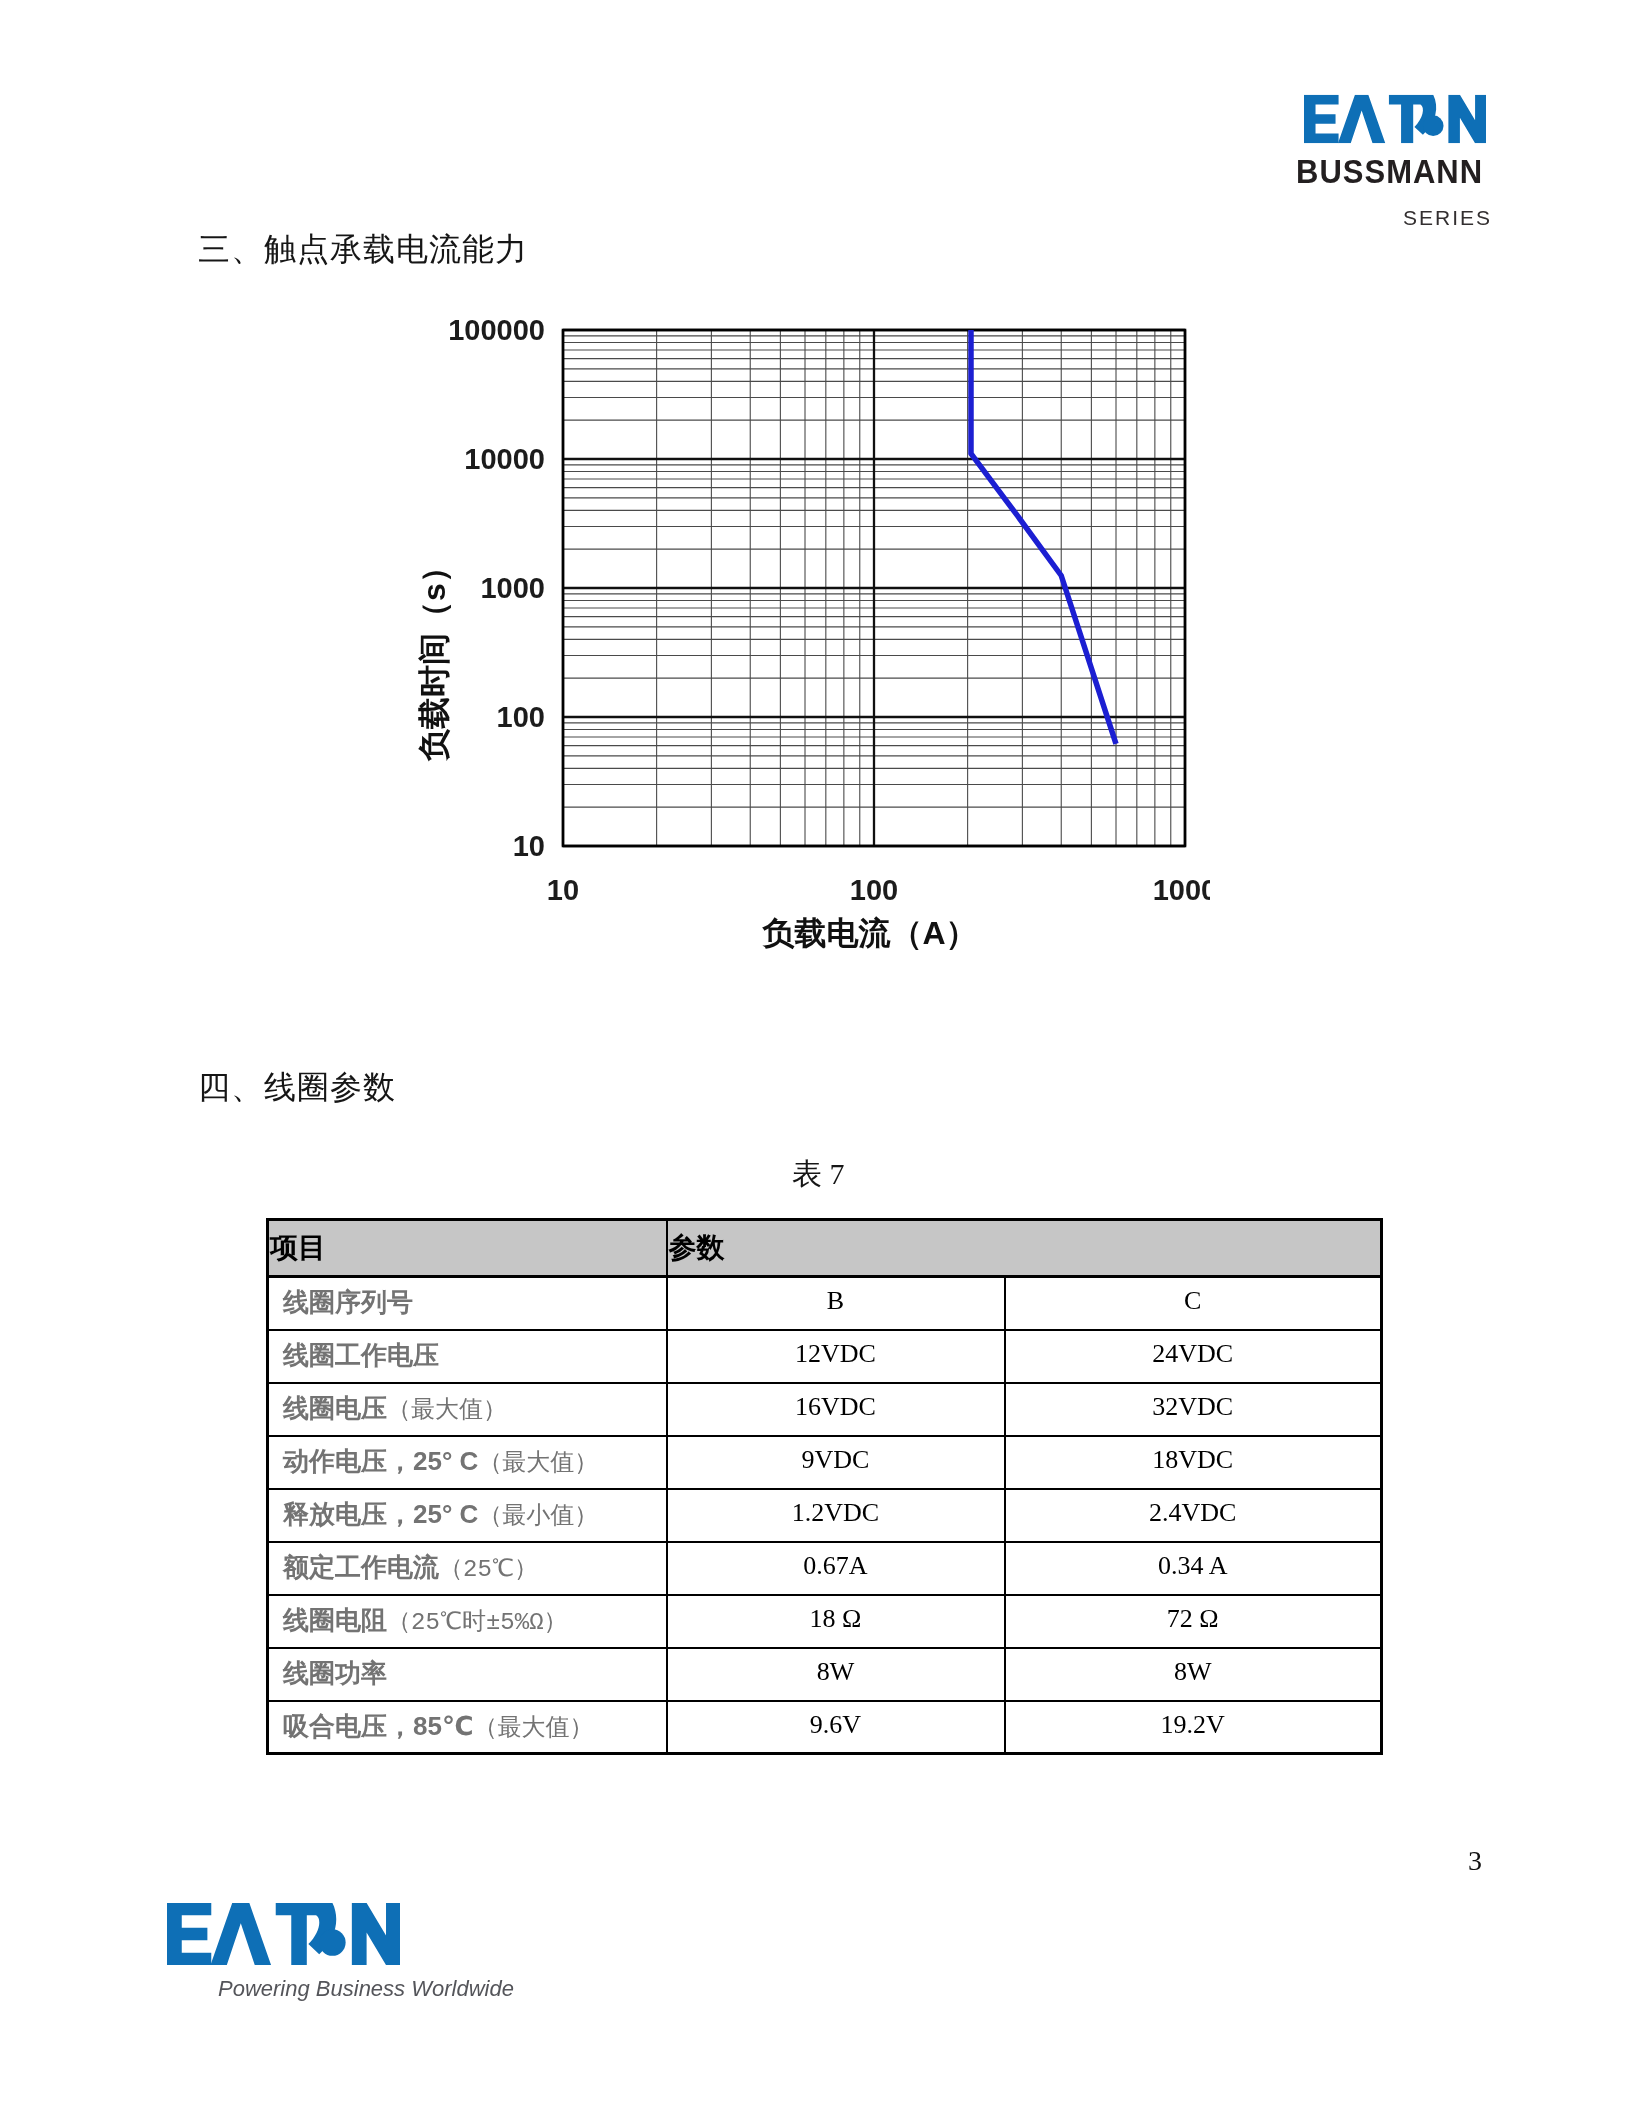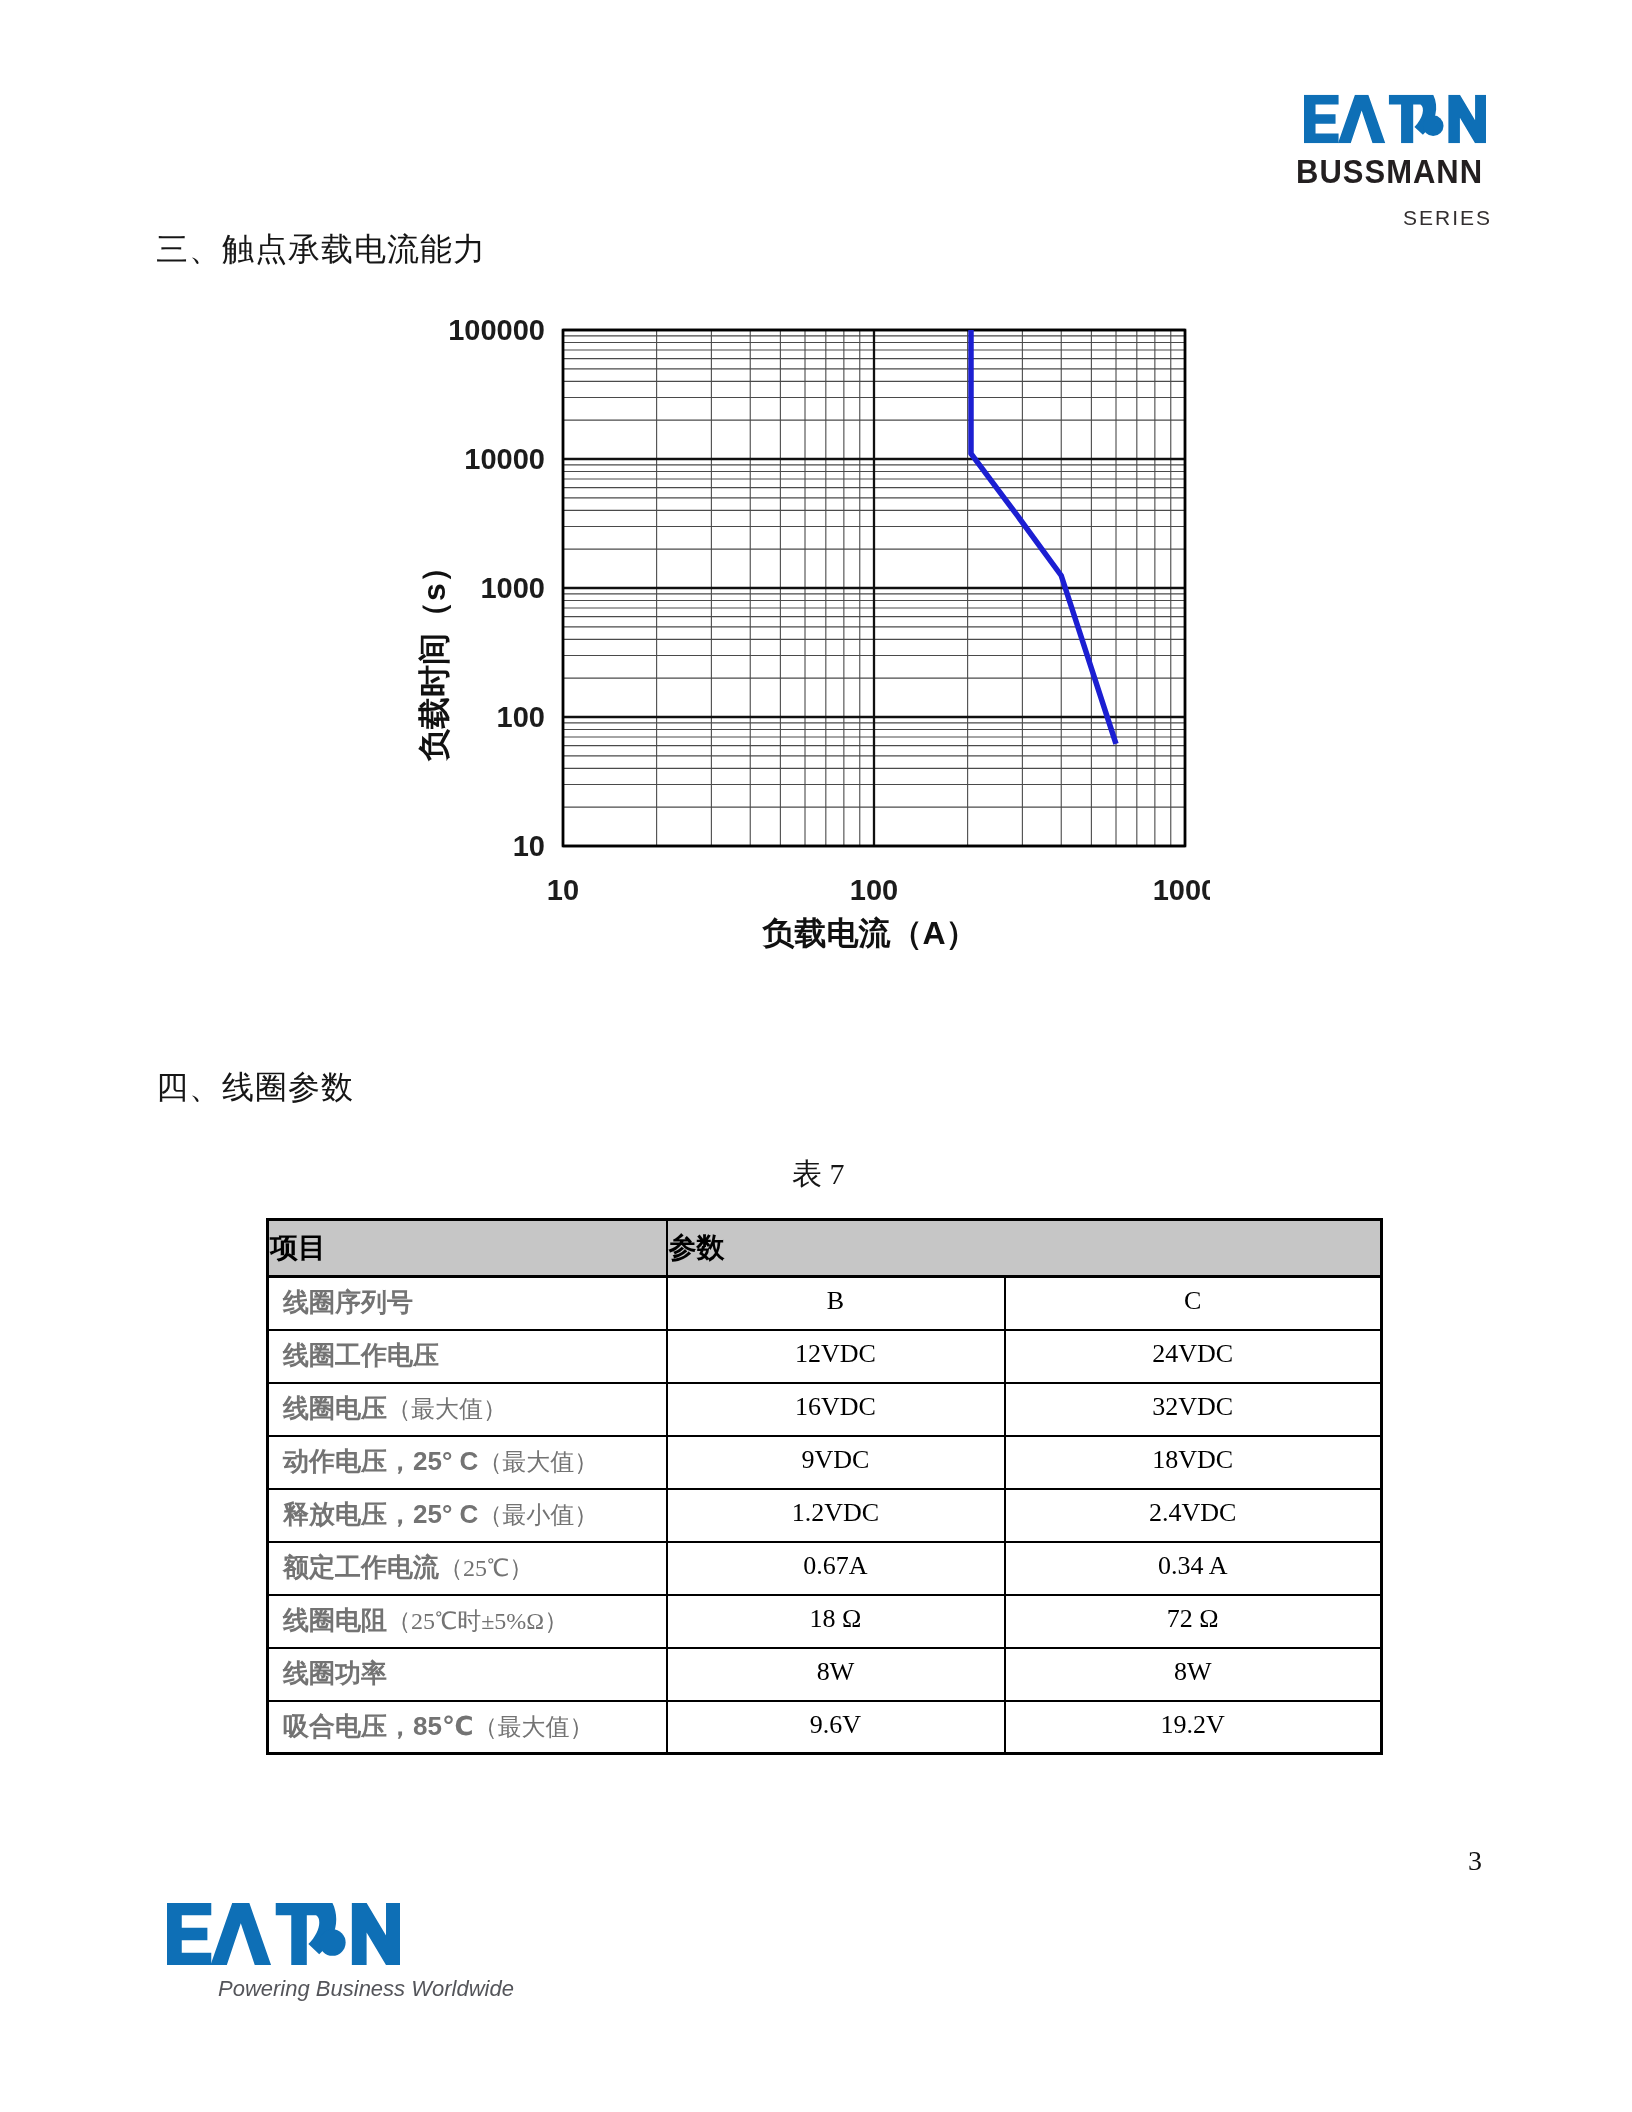--- a/index.html
+++ b/index.html
@@ -3,20 +3,21 @@
 <meta charset="utf-8">
 <style>
   html,body{margin:0;padding:0;background:#ffffff;}
   .page{
     position:relative;width:1632px;height:2112px;background:#ffffff;overflow:hidden;
     font-family:"Liberation Serif","DejaVu Serif",serif;color:#141414;
   }
   .section-heading{
     position:absolute;font-size:32px;letter-spacing:1px;color:#161616;white-space:nowrap;
     font-family:"Liberation Serif","DejaVu Serif",serif;
+    margin-left:42px;
   }
   #heading-contact{left:156px;top:228px;}
   #heading-coil{left:156px;top:1066px;}
   .table-caption{position:absolute;left:792px;top:1154px;font-size:30px;color:#161616;}
 
   
   .brand-top{position:absolute;left:1296px;top:90px;width:200px;}
   .brand-top .eaton-svg{width:182px;height:58px;display:block;margin-left:8px;}
   .bussmann{
     font-family:"Liberation Sans","DejaVu Sans",sans-serif;font-weight:700;font-size:31px;
@@ -45,21 +46,21 @@
     font-weight:700;font-size:28px;color:#000;height:52px;text-align:left;vertical-align:middle;
     border-bottom:3px solid #000;
   }
   table.coil tbody tr{height:53px;}
   td.lbl-cell{
     vertical-align:top;padding:7px 6px 0 14px;
     font-family:"Liberation Sans","DejaVu Sans",sans-serif;font-weight:700;font-size:26px;color:#737373;
     white-space:nowrap;
   }
   td.lbl-cell .note{
-    font-family:Liberation Serif, serif;font-weight:400;font-size:24px;
+    font-family:Liberation Mono, monospace;font-weight:400;font-size:24px;
   }
   td.val-cell{
     vertical-align:top;padding-top:8px;text-align:center;font-size:26px;color:#000;white-space:nowrap;
   }
 
   
   .page-number{position:absolute;left:1468px;top:1845px;font-size:28px;color:#111;}
   .brand-bottom{position:absolute;left:167px;top:1902px;}
   .brand-bottom .eaton-svg{width:233px;height:64px;display:block;}
   .tagline{

